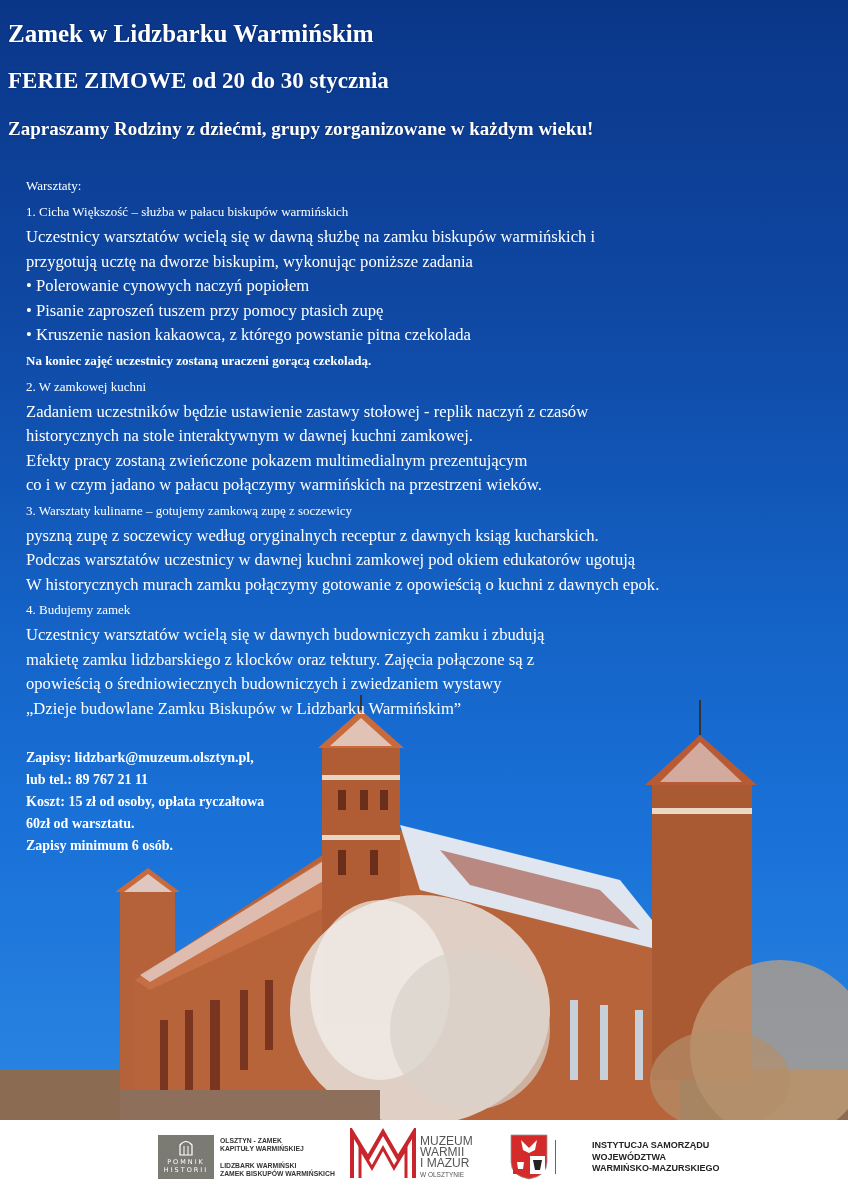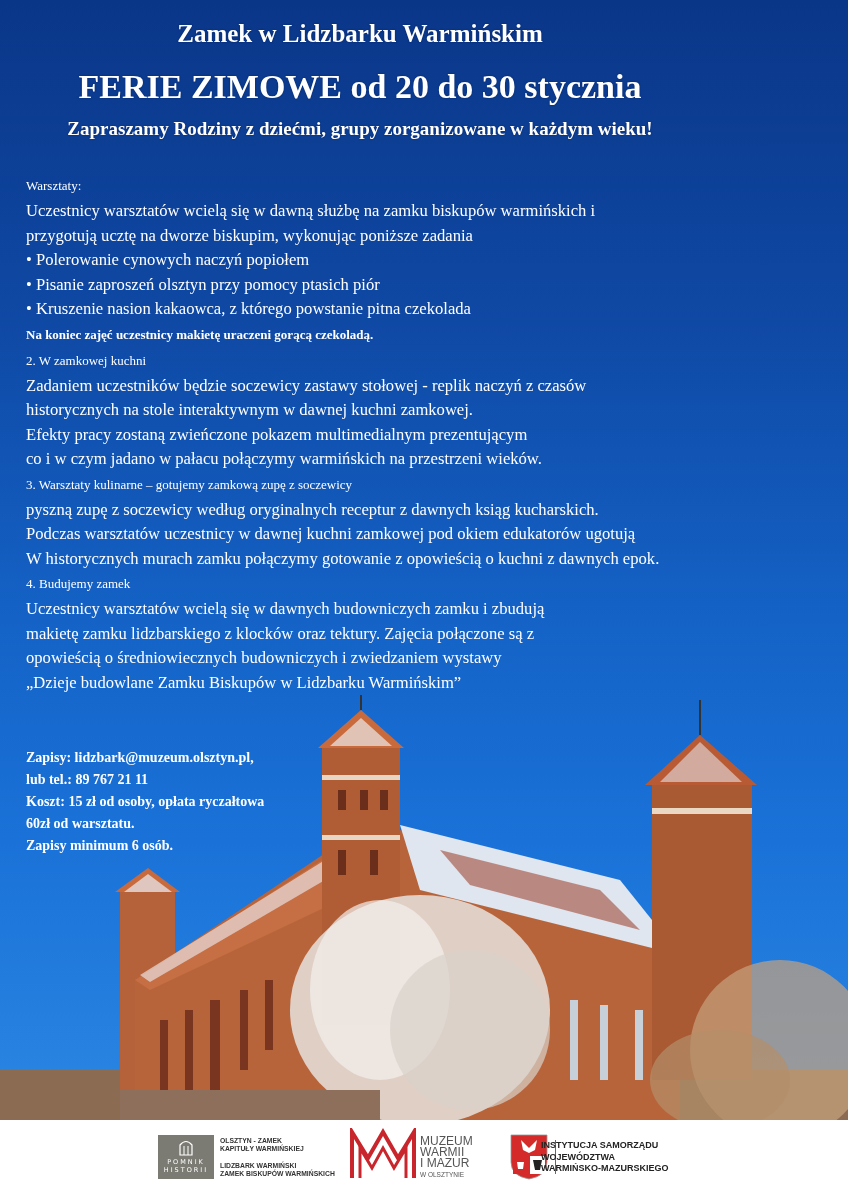--- a/index.html
+++ b/index.html
@@ -1,35 +1,35 @@
 <!DOCTYPE html>
 <html><head>
 <meta charset="utf-8">
 <style>
   html, body { margin: 0; padding: 0; }
   body { width: 848px; height: 1200px; overflow: hidden; position: relative; background: #0d3b8c; font-family: "Liberation Serif", "DejaVu Serif", serif; }
   .poster { position: absolute; left: 0; top: 0; width: 848px; height: 1120px; overflow: hidden;
     background: linear-gradient(180deg, #0a3688 0%, #0f4aa6 30%, #1462c6 55%, #1a72d8 75%, #2a86e2 100%); }
   .text { position: absolute; color: #fff; white-space: nowrap; text-shadow: 0 0 2px rgba(0,0,30,0.4); }
-  .c { left: 16px; width: 688px; text-align: center; }
+  .c { left: 8px; width: 688px; text-align: left; }
   .t1 { top: 20px; font-size: 25px; font-weight: bold; }
-  .t2 { top: 68px; font-size: 34px; font-weight: bold; }
+  .t2 { top: 68px; font-size: 23px; font-weight: bold; }
   .t3 { top: 118px; font-size: 19px; font-weight: bold; }
   .body-block { position: absolute; left: 26px; top: 173px; color: #fff; }
   .line { white-space: nowrap; font-size: 16.6px; line-height: 24.5px; height: 24.5px; }
   .head { font-size: 13px; line-height: 26px; height: 26px; }
   .contact { position: absolute; left: 26px; top: 747px; color: #fff; font-weight: bold; font-size: 14px; line-height: 22px; }
   .contact div { white-space: nowrap; height: 22px; }
   .castle { position: absolute; left: 0; top: 690px; width: 848px; height: 430px; }
   .footer { position: absolute; left: 0; top: 1120px; width: 848px; height: 80px; background: #fff; }
   .logo1 { position: absolute; left: 158px; top: 15px; width: 56px; height: 44px; background: #7b7b73; color: #fff; font-family: "DejaVu Sans", sans-serif; font-size: 6.5px; letter-spacing: 2px; text-align: center; }
   .small-sans { position: absolute; font-family: "Liberation Sans", sans-serif; font-weight: bold; color: #333; font-size: 6.8px; line-height: 8px; white-space: nowrap; }
   .muzeum { position: absolute; left: 420px; top: 16px; font-family: "Liberation Sans", sans-serif; color: #555; font-size: 12px; line-height: 11px; }
   .muzeum .sm { font-size: 6.5px; }
-  .inst { position: absolute; left: 541px; top: 20px; font-family: "Liberation Sans", sans-serif; font-weight: bold; color: #222; font-size: 9px; line-height: 11.5px; white-space: nowrap; }
+  .inst { position: absolute; left: 592px; top: 20px; font-family: "Liberation Sans", sans-serif; font-weight: bold; color: #222; font-size: 9px; line-height: 11.5px; white-space: nowrap; }
   .divider { position: absolute; left: 555px; top: 20px; width: 1px; height: 34px; background: #666; }
 </style>
 </head>
 <body>
 
 <div class="poster">
 
   <svg class="castle" viewBox="0 0 848 430" preserveAspectRatio="none">
 
     <rect x="0" y="380" width="848" height="50" fill="#8b6b52"></rect>
@@ -89,29 +89,30 @@
     <rect x="120" y="400" width="260" height="30" fill="#8d6f5c"></rect>
   </svg>
 
   <div class="text c t1">Zamek w Lidzbarku Warmińskim</div>
   <div class="text c t2">FERIE ZIMOWE  od 20 do 30 stycznia</div>
   <div class="text c t3">Zapraszamy Rodziny z dziećmi, grupy zorganizowane w każdym wieku!</div>
 
   <div class="body-block">
     <div class="line head">Warsztaty:</div>
 
+    <div class="line head">1.  Cicha Większość – służba w pałacu biskupów warmińskich</div>
     <div class="line">Uczestnicy warsztatów wcielą się w dawną służbę na zamku biskupów warmińskich i</div>
     <div class="line">przygotują ucztę na dworze biskupim, wykonując poniższe zadania</div>
     <div class="line">• Polerowanie cynowych naczyń popiołem</div>
-    <div class="line">• Pisanie zaproszeń olsztyn przy pomocy ptasich piór</div>
+    <div class="line">• Pisanie zaproszeń tuszem przy pomocy ptasich zupę</div>
     <div class="line">• Kruszenie nasion kakaowca, z którego powstanie pitna czekolada</div>
-    <div class="line head" style="font-weight:bold;">Na koniec zajęć uczestnicy makietę uraczeni gorącą czekoladą.</div>
+    <div class="line head" style="font-weight:bold;">Na koniec zajęć uczestnicy zostaną uraczeni gorącą czekoladą.</div>
 
     <div class="line head">2. W zamkowej kuchni</div>
-    <div class="line">Zadaniem uczestników będzie  soczewicy zastawy stołowej -  replik naczyń z czasów</div>
+    <div class="line">Zadaniem uczestników będzie  ustawienie zastawy stołowej -  replik naczyń z czasów</div>
     <div class="line">historycznych na stole interaktywnym  w dawnej kuchni zamkowej.</div>
     <div class="line">Efekty pracy zostaną zwieńczone pokazem multimedialnym prezentującym</div>
     <div class="line">co i w czym jadano w pałacu połączymy warmińskich na przestrzeni wieków.</div>
 
     <div class="line head">3. Warsztaty kulinarne – gotujemy zamkową zupę z soczewicy</div>
     <div class="line">pyszną zupę z soczewicy według oryginalnych receptur z dawnych ksiąg kucharskich.</div>
     <div class="line">Podczas warsztatów uczestnicy w dawnej kuchni zamkowej pod okiem edukatorów ugotują</div>
     <div class="line">W historycznych murach zamku połączymy gotowanie z opowieścią  o kuchni z dawnych epok.</div>
 
     <div class="line head">4.  Budujemy zamek</div>

